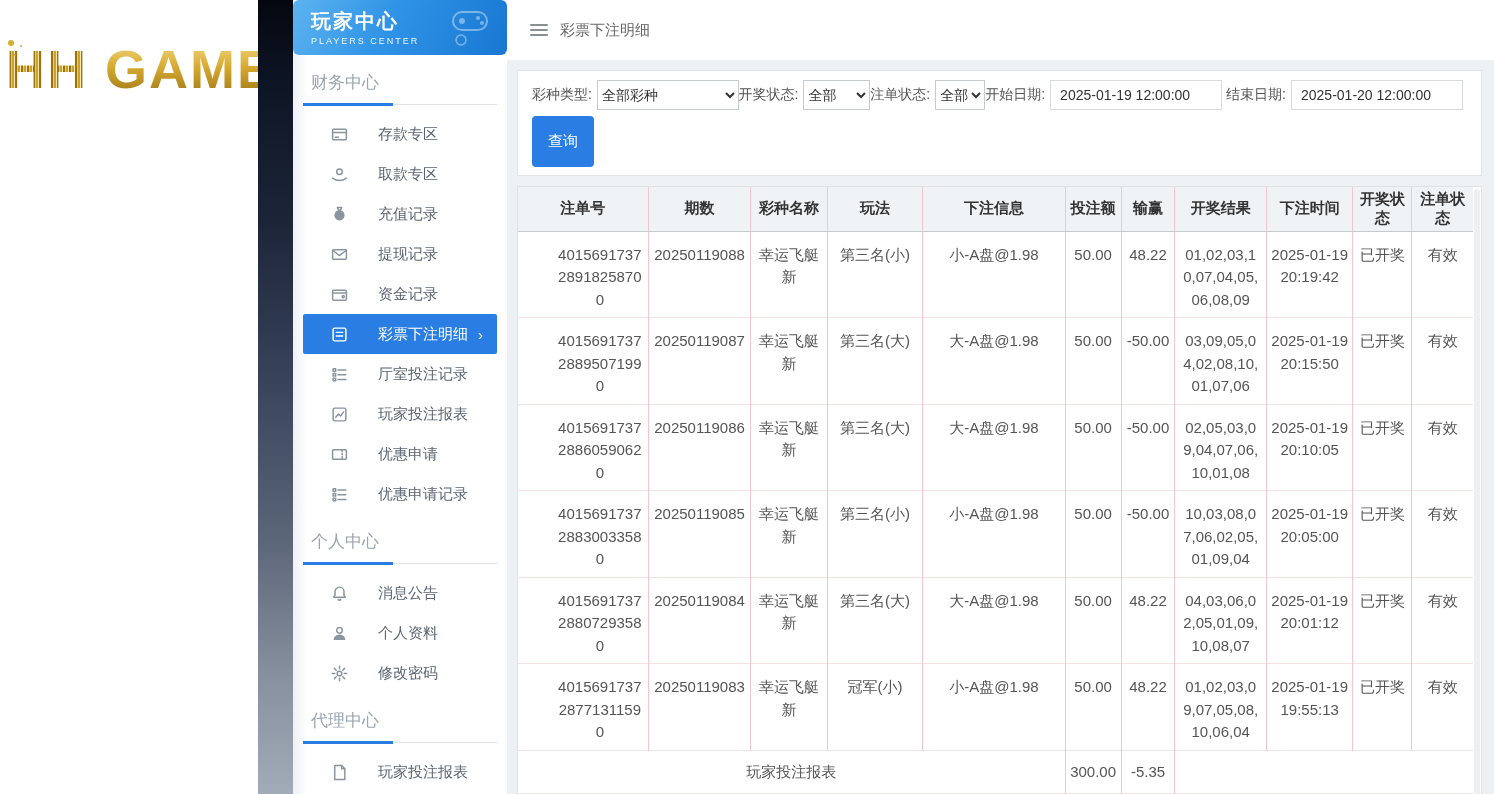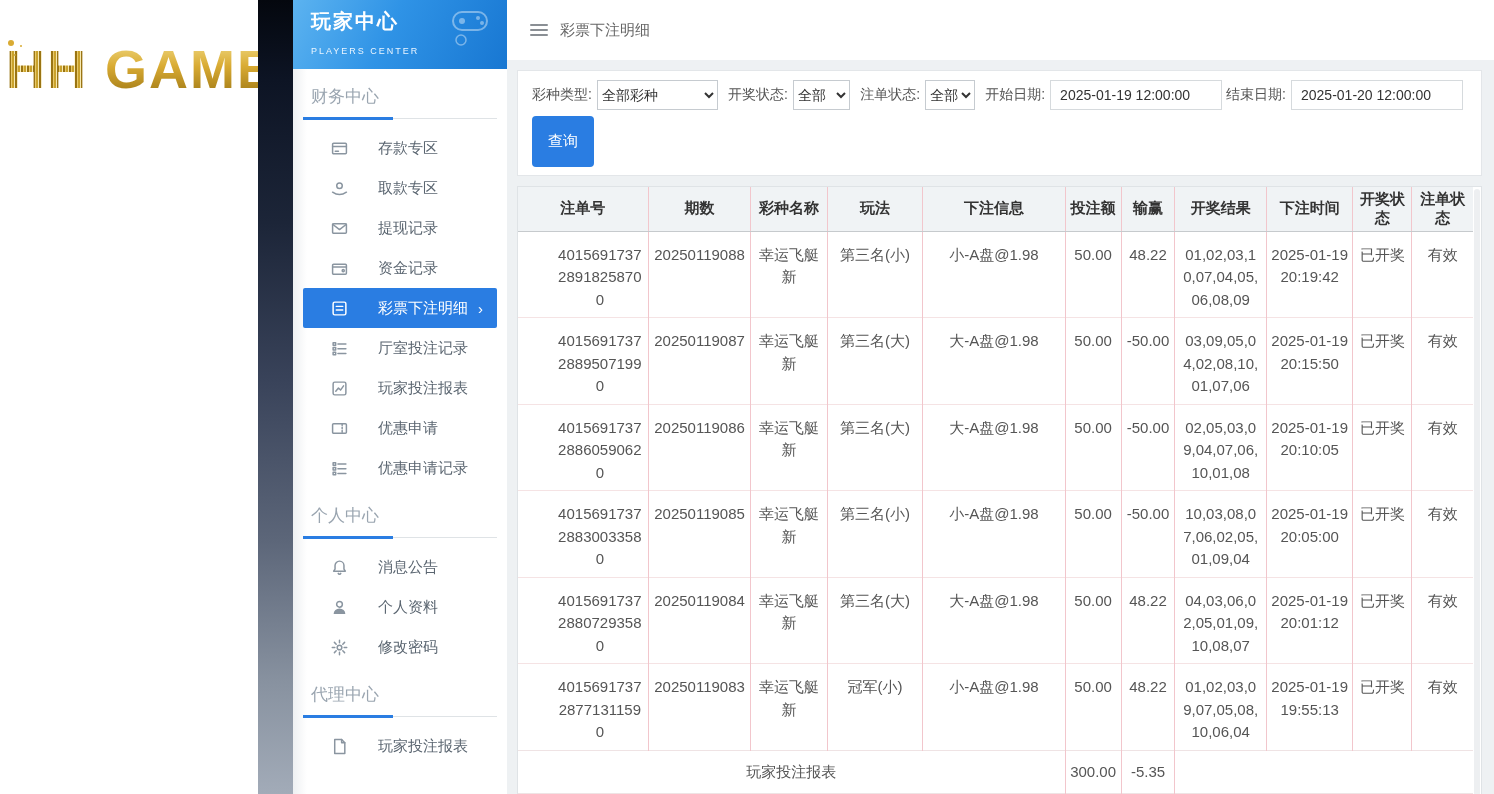--- a/index.html
+++ b/index.html
@@ -20,24 +20,24 @@
   .logo-dots { position:absolute; left:2px; top:2px; width:6px; height:6px; border-radius:50%; background:#d9ab33;
     box-shadow:10px 3px 0 -2px #d9ab33, 4px 12px 0 -2px #caa22c, 14px 14px 0 -3px #e7c96a, 1px 22px 0 -3px #b8860b; }
 
   
   .layout { position:absolute; left:258px; top:0; right:0; bottom:0; display:flex; }
   .dark-strip { width:35px; flex:0 0 35px;
     background:linear-gradient(180deg,#04070e 0%,#0d1424 10%,#1c2538 28%,#39435a 48%,#5c6679 68%,#8892a0 86%,#a2abb8 100%); }
 
   
   .sidebar { width:214px; flex:0 0 214px; background:linear-gradient(90deg,#eef0f2 0,#ffffff 14px); overflow:hidden; }
-  .side-header { height:69px; position:relative; padding:8px 0 0 18px; color:#fff;
-    background:linear-gradient(115deg,#5cb3f0 0%,#2f93e6 45%,#1877d2 100%); }
+  .side-header { height:55px; position:relative; padding:8px 0 0 18px; color:#fff;
+    background:linear-gradient(115deg,#5cb3f0 0%,#2f93e6 45%,#1877d2 100%);border-radius:6px; }
   .side-header-title { font-size:20px; font-weight:bold; letter-spacing:2px; }
-  .side-header-sub { font-size:9px; letter-spacing:2px; margin-top:11px; color:#eaf5ff; }
+  .side-header-sub { font-size:9px; letter-spacing:2px; margin-top:1px; color:#eaf5ff; }
   .gamepad { position:absolute; right:14px; top:8px; opacity:.4; }
   .side-section-title { margin:16px 18px 0 18px; font-size:17px; color:#9aa5b0; }
   .side-divider { margin:9px 10px 8px 10px; height:3px; position:relative; }
   .side-divider::before { content:""; position:absolute; left:0; right:0; top:1px; height:1px; background:#dfe3e6; }
   .side-divider::after { content:""; position:absolute; left:0; top:0; width:90px; height:3px; background:#2a7de2; }
   .menu-item { height:40px; margin:0 10px; display:flex; align-items:center; padding-left:28px; cursor:pointer; color:#5a6570; font-size:15px; }
   .menu-item .mi-icon { width:17px; height:17px; color:#8a95a0; flex:0 0 17px; display:flex; align-items:center; justify-content:center; }
   .menu-item .mi-label { margin-left:30px; }
   .menu-item.active { background:#2a7de2; color:#fff; border-radius:2px; }
   .menu-item.active .mi-icon { color:#fff; }
@@ -49,21 +49,21 @@
   .topbar { height:60px; background:#fff; display:flex; align-items:center; padding-left:23px; flex:0 0 60px; }
   .hamburger { width:18px; display:flex; flex-direction:column; gap:3px; cursor:pointer; }
   .hamburger span { display:block; height:2px; background:#8a8f94; border-radius:1px; }
   .topbar-title { margin-left:12px; font-size:15px; color:#666; }
   .content { flex:1; padding:10px 12px 0 10px; overflow:hidden; }
 
   .panel { background:#fff; border:1px solid #e3e6e9; }
   .filter-panel { padding:8px 14px 8px 14px; }
   .filter-row { display:flex; align-items:center; height:32px; }
   .filter-label { font-size:14px; color:#555; margin-right:5px; white-space:nowrap; }
-  .filter-row select { height:30px; border:1px solid #c6cbd0; background:#fff; color:#333; font-size:14px; margin-right:10px; font-family:inherit; }
+  .filter-row select { height:30px; border:1px solid #c6cbd0; background:#fff; color:#333; font-size:14px; font-family:inherit; }
   .sel-lottery { width:157px; } .sel-draw { width:74px; } .sel-order { width:52px; }
   .filter-row input[type=text] { height:30px; width:172px; border:1px solid #d6dadd; padding:0 9px; font-size:14px; color:#333; margin-right:4px; font-family:inherit; }
   .search-btn { margin-top:5px; width:62px; height:51px; background:#2a7de2; color:#fff; border:none; border-radius:4px; font-size:15px; cursor:pointer; font-family:inherit; }
 
   .table-panel { margin-top:10px; position:relative; padding-right:8px; border:1px solid #dfe3e6; background:#fff; }
   .vscroll-track { position:absolute; top:2px; bottom:2px; right:1px; width:6px; background:#edeff1; border-radius:3px; }
   table { width:100%; border-collapse:collapse; table-layout:fixed; }
   th { background:#f0f3f5; height:44px; font-size:15px; font-weight:bold; color:#333;
        border-bottom:1px solid #c6cacd; border-left:1px solid #f2c6cc; padding:0 2px; }
   th:first-child { border-left:none; }
@@ -111,20 +111,29 @@
           <span class="mi-label">存款专区</span>
         </div>
         <div class="menu-item">
           <span class="mi-icon">
             <svg width="17" height="17" viewBox="0 0 16 16" fill="none" stroke="currentColor" stroke-width="1.4" stroke-linecap="round" stroke-linejoin="round">
               <circle cx="8" cy="5.5" r="2.6"></circle>
               <path d="M1.5 11.5 q6.5 4.5 13 0"></path>
             </svg>
           </span>
           <span class="mi-label">取款专区</span>
+        </div>
+        <div class="menu-item">
+          <span class="mi-icon">
+            <svg width="17" height="17" viewBox="0 0 16 16" fill="none" stroke="currentColor" stroke-width="1.4" stroke-linecap="round" stroke-linejoin="round">
+              <path d="M6 1.5h4l-1.2 2.6h-1.6z"></path>
+              <path d="M6.8 4.1 a4.8 4.8 0 1 0 2.4 0z" fill="currentColor" stroke="none"></path>
+            </svg>
+          </span>
+          <span class="mi-label">充值记录</span>
         </div>
         <div class="menu-item">
           <span class="mi-icon">
             <svg width="17" height="17" viewBox="0 0 16 16" fill="none" stroke="currentColor" stroke-width="1.4" stroke-linecap="round" stroke-linejoin="round">
               <rect x="1.5" y="3.5" width="13" height="9" rx="1"></rect>
               <polyline points="1.5,4 8,9 14.5,4"></polyline>
             </svg>
           </span>
           <span class="mi-label">提现记录</span>
         </div>

